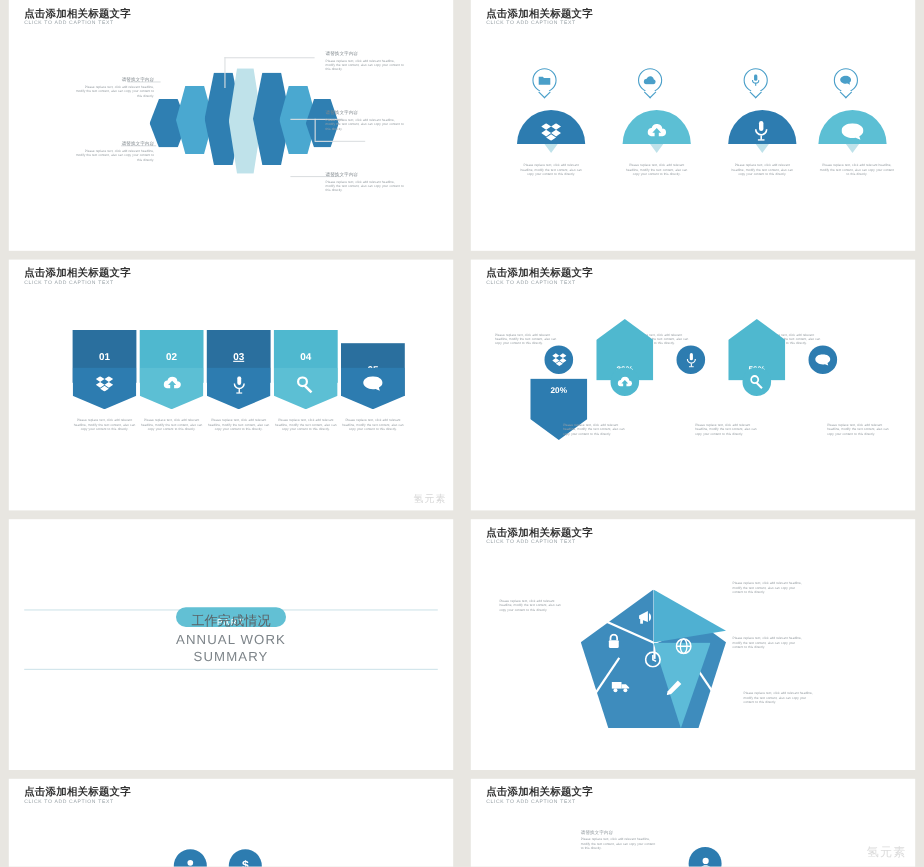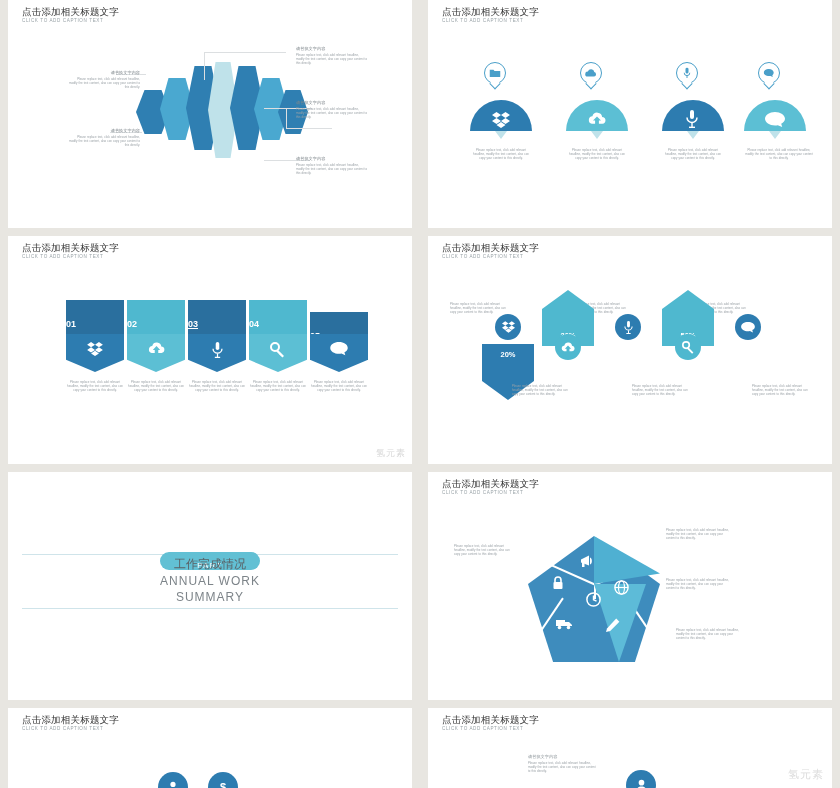--- a/index.html
+++ b/index.html
@@ -22,21 +22,21 @@
   
   .c1 { left:8px; width:404px; }
   .c2 { left:428px; width:404px; }
   .r1 { top:0px; height:228px; }
   .r2 { top:236px; height:228px; }
   .r3 { top:472px; height:228px; }
   .r4 { top:708px; height:80px; }
 
   .title-zh {
     position:absolute; left:14px; top:6px;
-    font-size:9.5px; font-weight:normal; color:#333; letter-spacing:.2px;
+    font-size:9.5px; font-weight:bold; color:#333; letter-spacing:.2px;
   }
   .title-en {
     position:absolute; left:14px; top:18px;
     font-size:4.6px; color:#9aa3a8; letter-spacing:.6px;
   }
   .wm {
     position:absolute; right:6px; bottom:4px;
     font-size:9px; color:#d8d8d8; letter-spacing:1px;
     user-select:none;
   }
@@ -82,21 +82,21 @@
     content:""; position:absolute; left:50%; top:100%;
     transform:translate(-50%,-40%) rotate(45deg);
     width:7px; height:7px; border-right:1.5px solid #4a9fc9; border-bottom:1.5px solid #4a9fc9;
     background:#fff;
   }
   .pinInner { position:absolute; left:50%; top:50%; transform:translate(-50%,-50%); }
 
   
   .bannerTop {
     position:absolute; width:58px; height:48px;
-    display:flex; align-items:center; justify-content:flex-start;
+    display:flex; align-items:center; justify-content:center;
     color:#fff; font-size:9px; font-weight:bold;
   }
   .bannerBot {
     position:absolute; width:58px; height:38px;
     clip-path: polygon(0 0, 100% 0, 100% 68%, 50% 100%, 0 68%);
     display:flex; align-items:flex-start; justify-content:center;
     padding-top:8px;
   }
 
   

